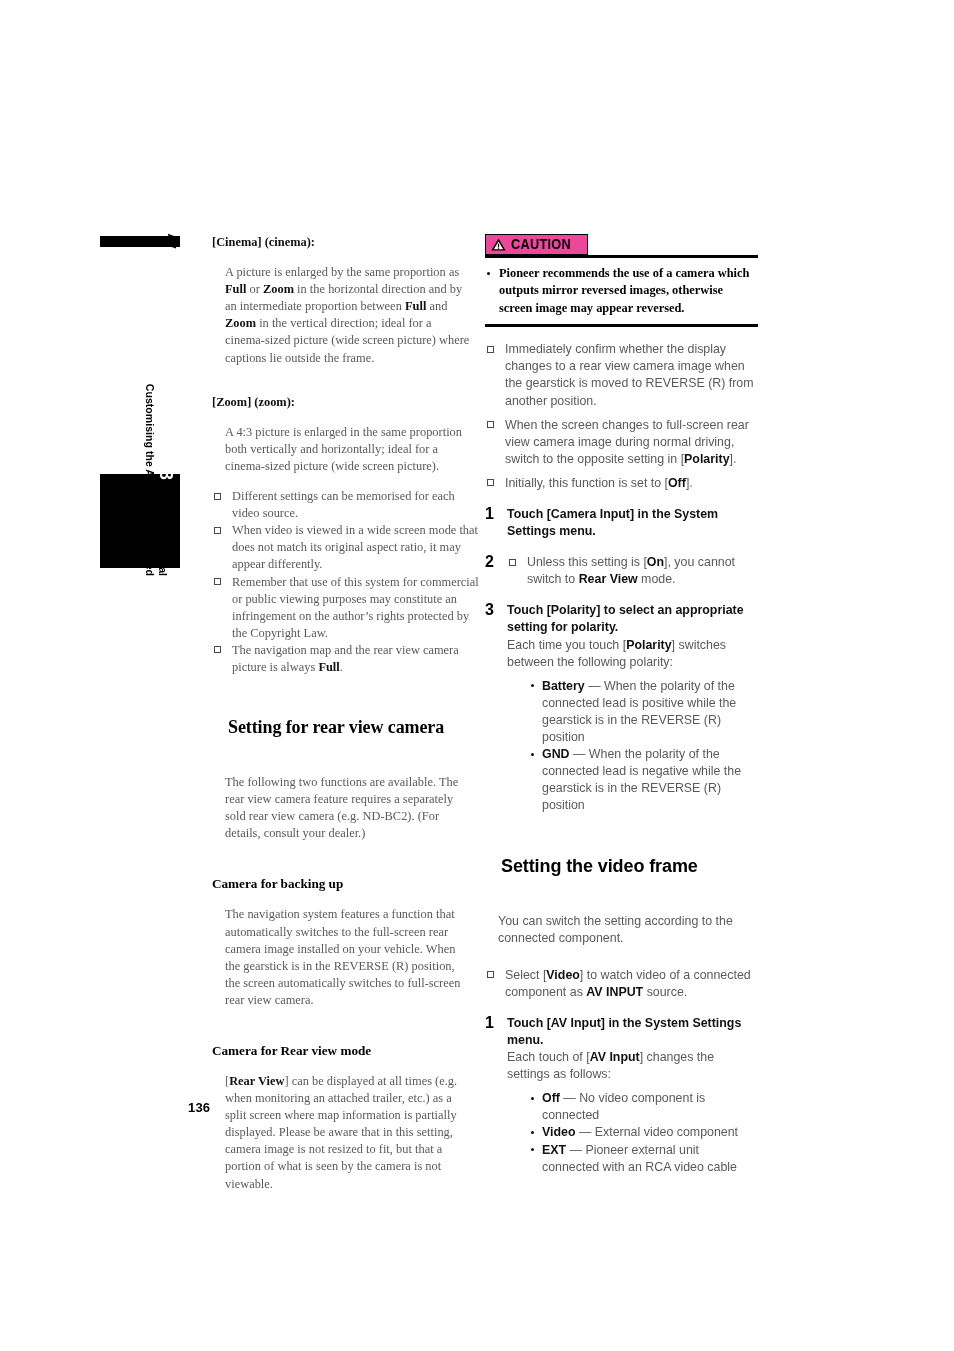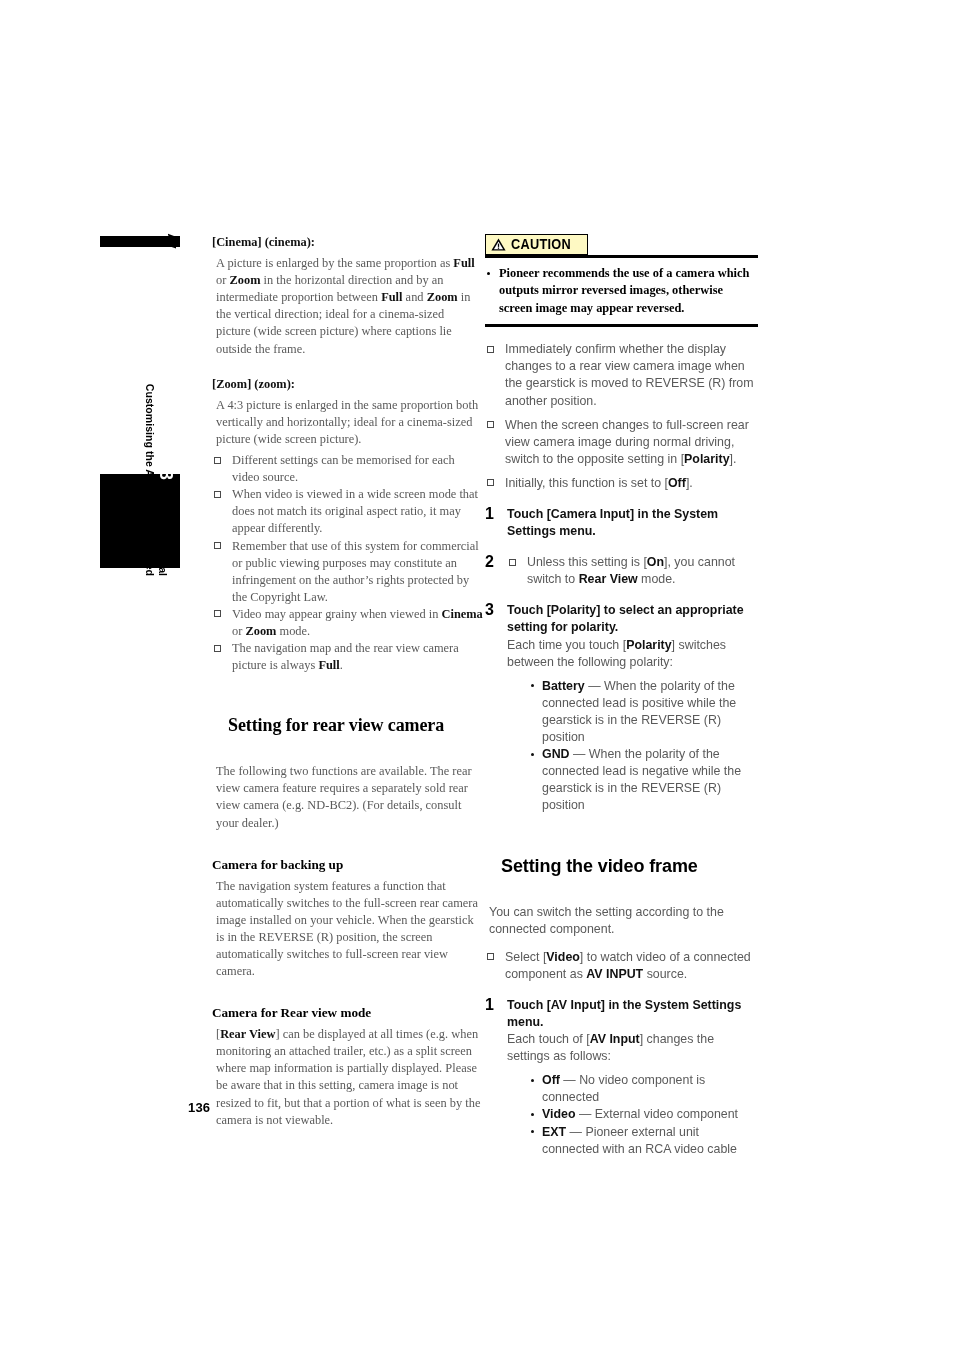--- a/index.html
+++ b/index.html
@@ -101,21 +101,21 @@
   .col {
     position: absolute;
     top: 234px;
     width: 273px;
   }
   .col-left  { left: 212px; font-family: Liberation Serif, serif; }
   .col-right { left: 485px; }
 
   
   p, .para {
-    margin: 4px;
+    margin: 13px;
     font-size: 12.4px;
     line-height: 17.1px;
     color: #5a5a5a;
     letter-spacing: 0.01px;
   }
   b, strong { color: #111; font-weight: bold; }
 
   .sub-bold {
     font-size: 12.4px;
     line-height: 17.1px;
@@ -214,21 +214,21 @@
   .indent-bullets { padding-left: 22px; }
 
   
   .caution {
     position: relative;
   }
   .caution-label {
     display: inline-block;
     border: 1.6px solid #000;
     padding: 1px 8px 2px 5px;
-    background: #fef9c3;
+    background: #ec4899;
     line-height: 0;
   }
   .caution-label .tri {
     display: inline-block;
     vertical-align: middle;
     margin-right: 5px;
   }
   .caution-label .txt {
     display: inline-block;
     vertical-align: middle;
@@ -299,21 +299,20 @@
     <p class="para"><span>A picture is enlarged by the same proportion as </span><b>Full</b><span> or </span><b>Zoom</b><span> in the horizontal direction and by an intermediate proportion between </span><b>Full</b><span> and </span><b>Zoom</b><span> in the vertical direction; ideal for a cinema-sized picture (wide screen picture) where captions lie outside the frame.</span></p>
 
     <div class="gap-m"></div>
 
     <div class="sub-bold"><span>[</span><b>Zoom</b><span>] (zoom):</span></div>
     <p class="para">A 4:3 picture is enlarged in the same proportion both vertically and horizontally; ideal for a cinema-sized picture (wide screen picture).</p>
 
     <div class="note"><span class="sq"></span><span>Different settings can be memorised for each video source.</span></div>
     <div class="note"><span class="sq"></span><span>When video is viewed in a wide screen mode that does not match its original aspect ratio, it may appear differently.</span></div>
     <div class="note"><span class="sq"></span><span>Remember that use of this system for commercial or public viewing purposes may constitute an infringement on the author’s rights protected by the Copyright Law.</span></div>
-    <div class="note"><span class="sq"></span><span>Video may appear grainy when viewed in </span><b>Cinema</b><span> or </span><b>Zoom</b><span> mode.</span></div>
     <div class="note"><span class="sq"></span><span>The navigation map and the rear view camera picture is always </span><b>Full</b><span>.</span></div>
 
     <div class="gap-xl"></div>
 
     <h2 class="section">Setting for rear view camera</h2>
     <div class="gap-s"></div>
     <p class="para">The following two functions are available. The rear view camera feature requires a separately sold rear view camera (e.g. ND-BC2). (For details, consult your dealer.)</p>
 
     <div class="gap-l"></div>
 

